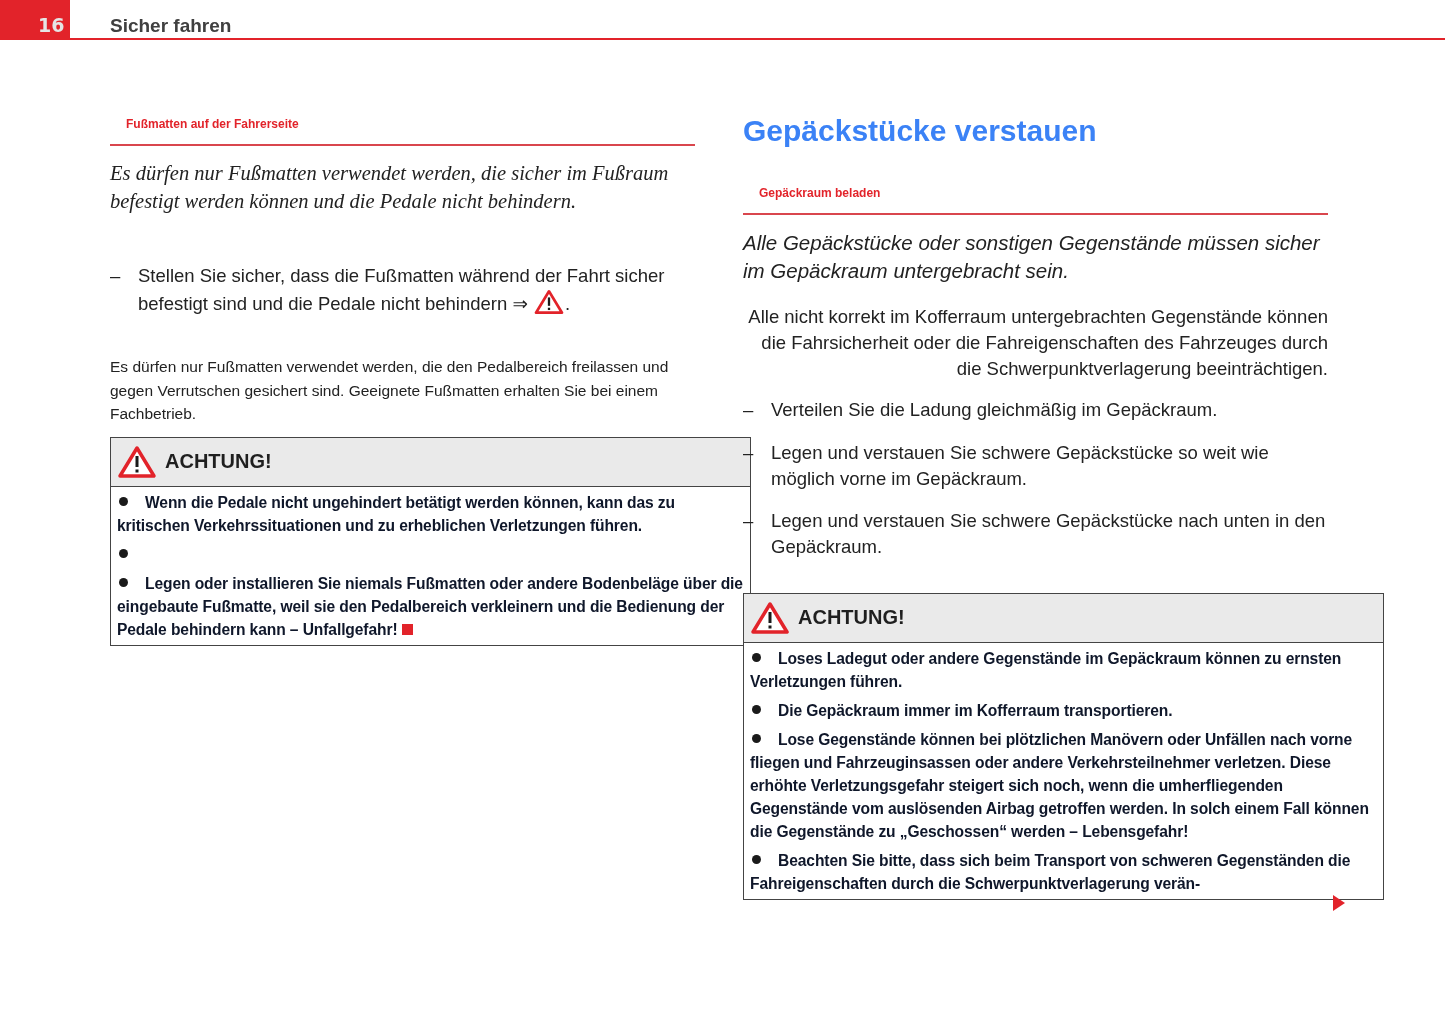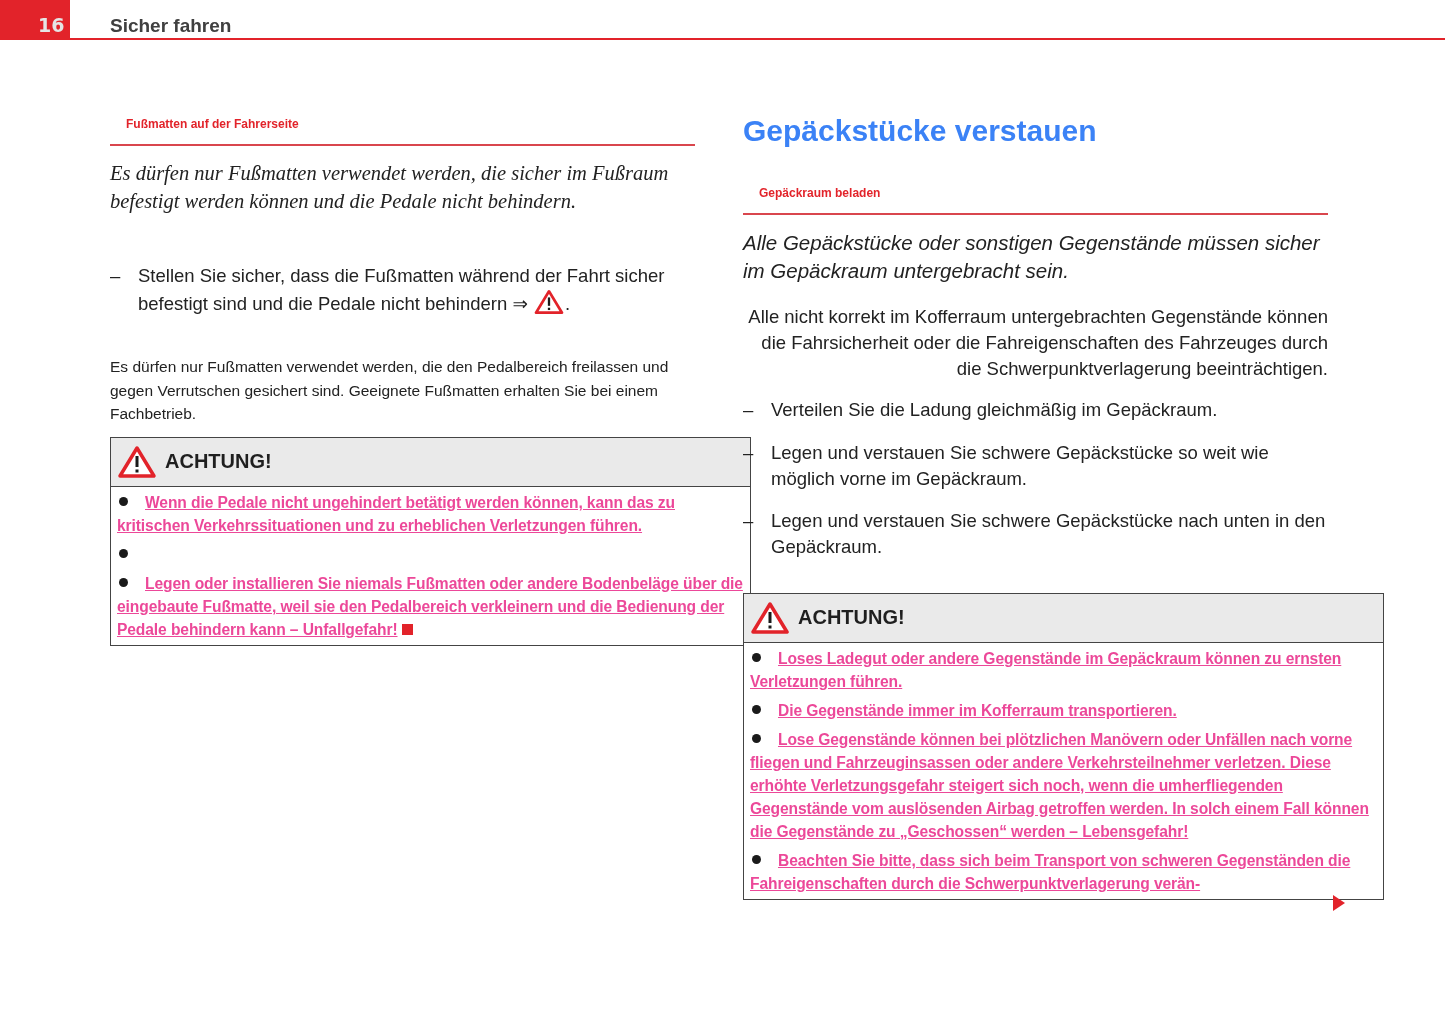--- a/index.html
+++ b/index.html
@@ -62,22 +62,22 @@
   .warn-head {
     height: 48px; background: #eaeaea; border-bottom: 1.5px solid #444; position: relative;
   }
   .warn-head .tri { position: absolute; left: 6px; top: 7px; width: 40px; height: 34px; }
   .warn-head .title {
     position: absolute; left: 54px; top: 12px; font-size: 20px; font-weight: bold; color: #1f1f1f;
     font-family: "Liberation Sans", sans-serif;
   }
   .warn-body { padding: 4px 6px 4px 6px; }
   .warn-item {
-    font-size: 15.6px; font-weight: bold; line-height: 23px; color: #ec4899;
-    margin-bottom: 6px; font-family: "Liberation Sans", sans-serif; letter-spacing: -0.1px; text-decoration: underline;
+    font-size: 15.6px; font-weight: bold; line-height: 23px; color: #0f172a;
+    margin-bottom: 6px; font-family: "Liberation Sans", sans-serif; letter-spacing: -0.1px;
   }
   .warn-item:last-child { margin-bottom: 0; }
   .bullet { display: inline-block; width: 28px; }
   .bullet::before {
     content: ""; display: inline-block; width: 9px; height: 9px; border-radius: 50%;
     background: #1a1a1a; vertical-align: 2px; margin-left: 2px;
   }
   .end-mark {
     display: inline-block; width: 11px; height: 11px; background: #e2232a; margin-left: 4px;
     vertical-align: 0px;
@@ -159,20 +159,20 @@
     <div class="warn-head">
       <svg class="tri" viewBox="0 0 40 34">
         <path d="M20 3 L37 31 L3 31 Z" fill="#fff" stroke="#e2232a" stroke-width="3.5" stroke-linejoin="round"></path>
         <rect x="18.5" y="11" width="3" height="11" fill="#1a1a1a"></rect>
         <rect x="18.5" y="24.5" width="3" height="3" fill="#1a1a1a"></rect>
       </svg>
       <span class="title">ACHTUNG!</span>
     </div>
     <div class="warn-body">
       <div class="warn-item"><span class="bullet"></span><span>Loses Ladegut oder andere Gegenstände im Gepäckraum können zu ernsten Verletzungen führen.</span></div>
-      <div class="warn-item"><span class="bullet"></span><span>Die Gegenstände immer im Kofferraum transportieren.</span></div>
+      <div class="warn-item"><span class="bullet"></span><span>Die Gepäckraum immer im Kofferraum transportieren.</span></div>
       <div class="warn-item"><span class="bullet"></span><span>Lose Gegenstände können bei plötzlichen Manövern oder Unfällen nach vorne fliegen und Fahrzeuginsassen oder andere Verkehrsteilnehmer verletzen. Diese erhöhte Verletzungsgefahr steigert sich noch, wenn die umherfliegenden Gegenstände vom auslösenden Airbag getroffen werden. In solch einem Fall können die Gegenstände zu „Geschossen“ werden – Lebensgefahr!</span></div>
       <div class="warn-item"><span class="bullet"></span><span>Beachten Sie bitte, dass sich beim Transport von schweren Gegenständen die Fahreigenschaften durch die Schwerpunktverlagerung verän-</span></div>
     </div>
   </div>
 </div>
 
 <div class="next-arrow"></div>
 
 </body></html>

